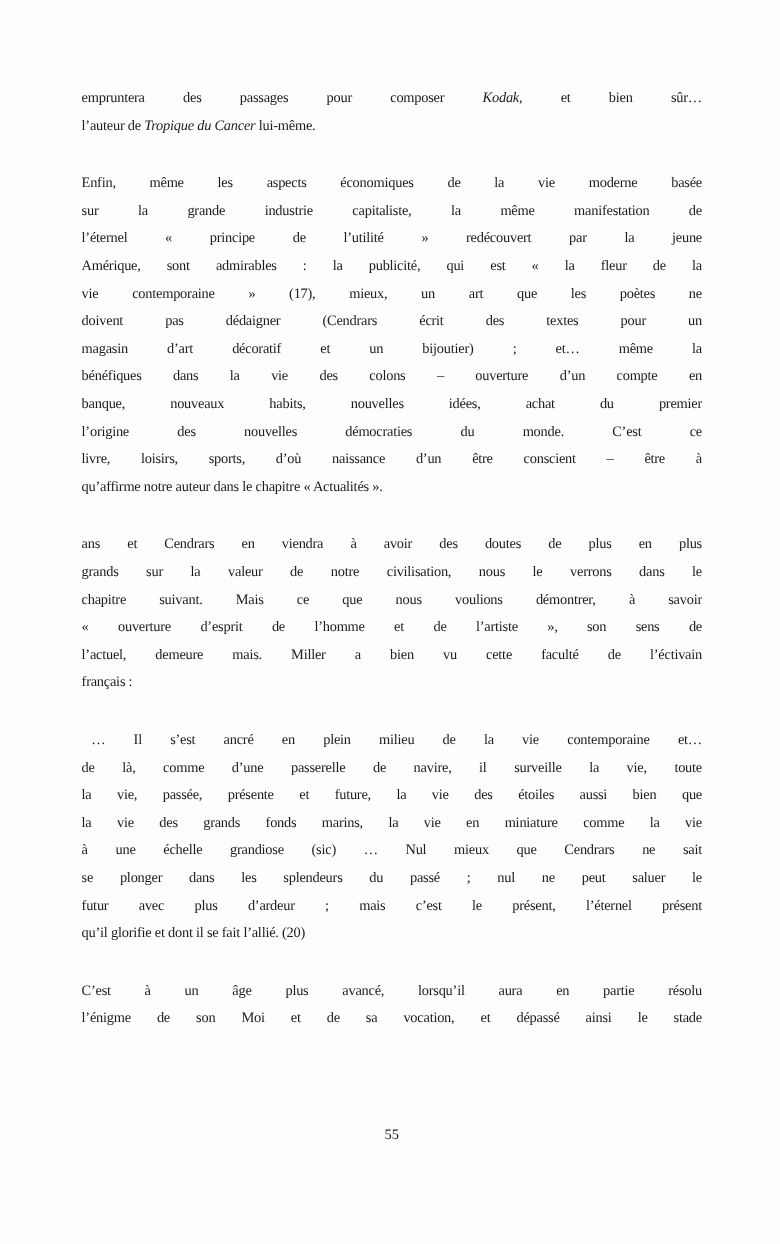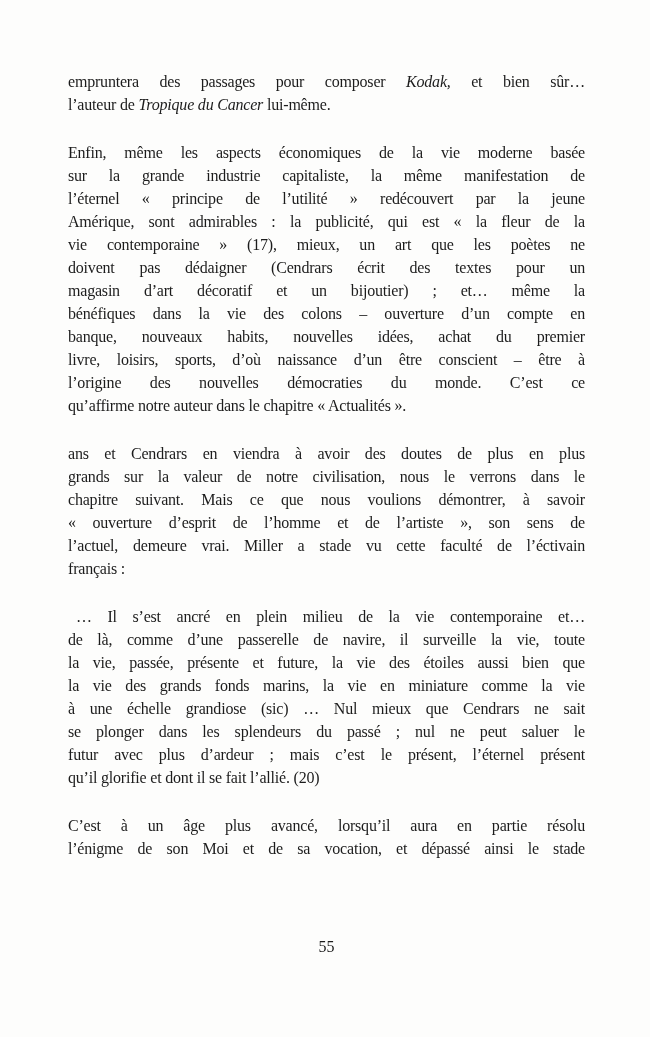--- a/index.html
+++ b/index.html
@@ -14,21 +14,21 @@
     background: #fdfdfc;
     font-family: "Liberation Serif", "DejaVu Serif", serif;
     color: #1c1c1c;
     overflow: hidden;
   }
   .textblock {
     position: absolute;
     left: 68px;
     top: 70px;
     width: 517px;
-    font-size: 16px;
+    font-size: 12px;
     line-height: 23px;
     letter-spacing: -0.2px;
   }
   .paragraph {
     margin: 0 0 25px 0;
   }
   .paragraph:last-child { margin-bottom: 0; }
   .line {
     height: 23px;
     overflow: hidden;
@@ -42,21 +42,21 @@
   .line.indent {
     text-indent: 8px;
   }
   .italic { font-style: italic; }
   .pagenum {
     position: absolute;
     top: 938px;
     left: 68px;
     width: 517px;
     text-align: center;
-    font-size: 16px;
+    font-size: 12px;
     color: #1c1c1c;
   }
 </style>
 </head>
 <body>
 
 <div class="page">
   <main class="textblock">
       <div class="paragraph">
         <div class="line justify"><span class="roman">empruntera des passages pour composer </span><span class="italic">Kodak,</span><span class="roman"> et bien sûr…</span></div>
@@ -65,30 +65,30 @@
       <div class="paragraph">
         <div class="line justify"><span class="roman">Enfin, même les aspects économiques de la vie moderne basée</span></div>
         <div class="line justify"><span class="roman">sur la grande industrie capitaliste, la même manifestation de</span></div>
         <div class="line justify"><span class="roman">l’éternel « principe de l’utilité » redécouvert par la jeune</span></div>
         <div class="line justify"><span class="roman">Amérique, sont admirables : la publicité, qui est « la fleur de la</span></div>
         <div class="line justify"><span class="roman">vie contemporaine » (17), mieux, un art que les poètes ne</span></div>
         <div class="line justify"><span class="roman">doivent pas dédaigner (Cendrars écrit des textes pour un</span></div>
         <div class="line justify"><span class="roman">magasin d’art décoratif et un bijoutier) ; et… même la</span></div>
         <div class="line justify"><span class="roman">bénéfiques dans la vie des colons – ouverture d’un compte en</span></div>
         <div class="line justify"><span class="roman">banque, nouveaux habits, nouvelles idées, achat du premier</span></div>
+        <div class="line justify"><span class="roman">l’origine des nouvelles démocraties du monde. C’est ce</span></div>
         <div class="line justify"><span class="roman">livre, loisirs, sports, d’où naissance d’un être conscient –  être à</span></div>
-        <div class="line justify"><span class="roman">l’origine des nouvelles démocraties du monde. C’est ce</span></div>
         <div class="line"><span class="roman">qu’affirme notre auteur dans le chapitre « Actualités ».</span></div>
       </div>
       <div class="paragraph">
         <div class="line justify"><span class="roman">ans et Cendrars en viendra à avoir des doutes de plus en plus</span></div>
         <div class="line justify"><span class="roman">grands sur la valeur de notre civilisation, nous le verrons dans le</span></div>
         <div class="line justify"><span class="roman">chapitre suivant. Mais ce que nous voulions démontrer, à savoir</span></div>
         <div class="line justify"><span class="roman">« ouverture d’esprit de l’homme et de l’artiste », son sens de</span></div>
-        <div class="line justify"><span class="roman">l’actuel, demeure vrai. Miller a stade vu cette faculté de l’éctivain</span></div>
+        <div class="line justify"><span class="roman">l’actuel, demeure mais. Miller a bien vu cette faculté de l’éctivain</span></div>
         <div class="line"><span class="roman">français :</span></div>
       </div>
       <div class="paragraph quote">
         <div class="line justify indent"><span class="roman">… Il s’est ancré en plein milieu de la vie contemporaine et…</span></div>
         <div class="line justify"><span class="roman">de là, comme d’une passerelle de navire, il surveille la vie, toute</span></div>
         <div class="line justify"><span class="roman">la vie, passée, présente et future, la vie des étoiles aussi bien que</span></div>
         <div class="line justify"><span class="roman">la vie des grands fonds marins, la vie en miniature comme la vie</span></div>
         <div class="line justify"><span class="roman">à une échelle grandiose (sic) … Nul mieux que Cendrars ne sait</span></div>
         <div class="line justify"><span class="roman">se plonger dans les splendeurs du passé ; nul ne peut saluer le</span></div>
         <div class="line justify"><span class="roman">futur avec plus d’ardeur ; mais c’est le présent, l’éternel présent</span></div>

